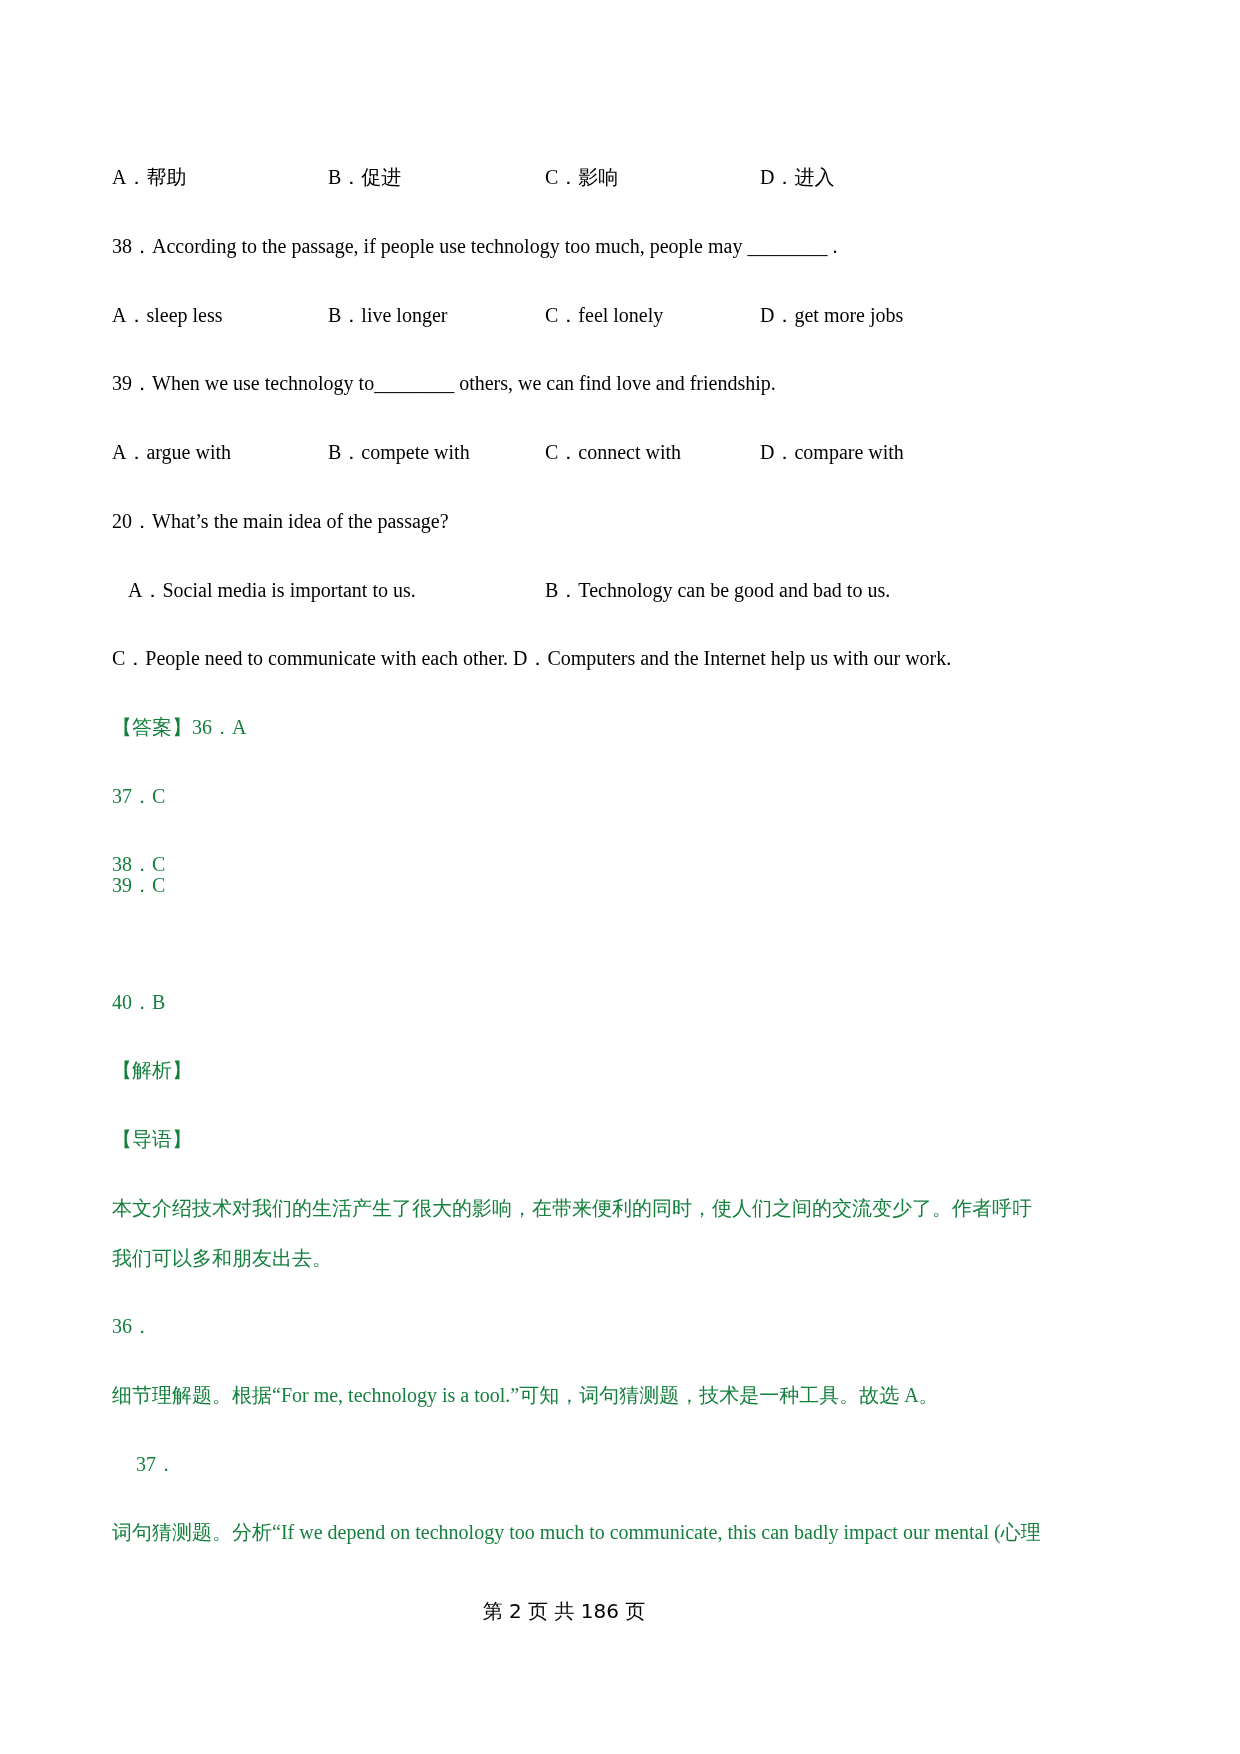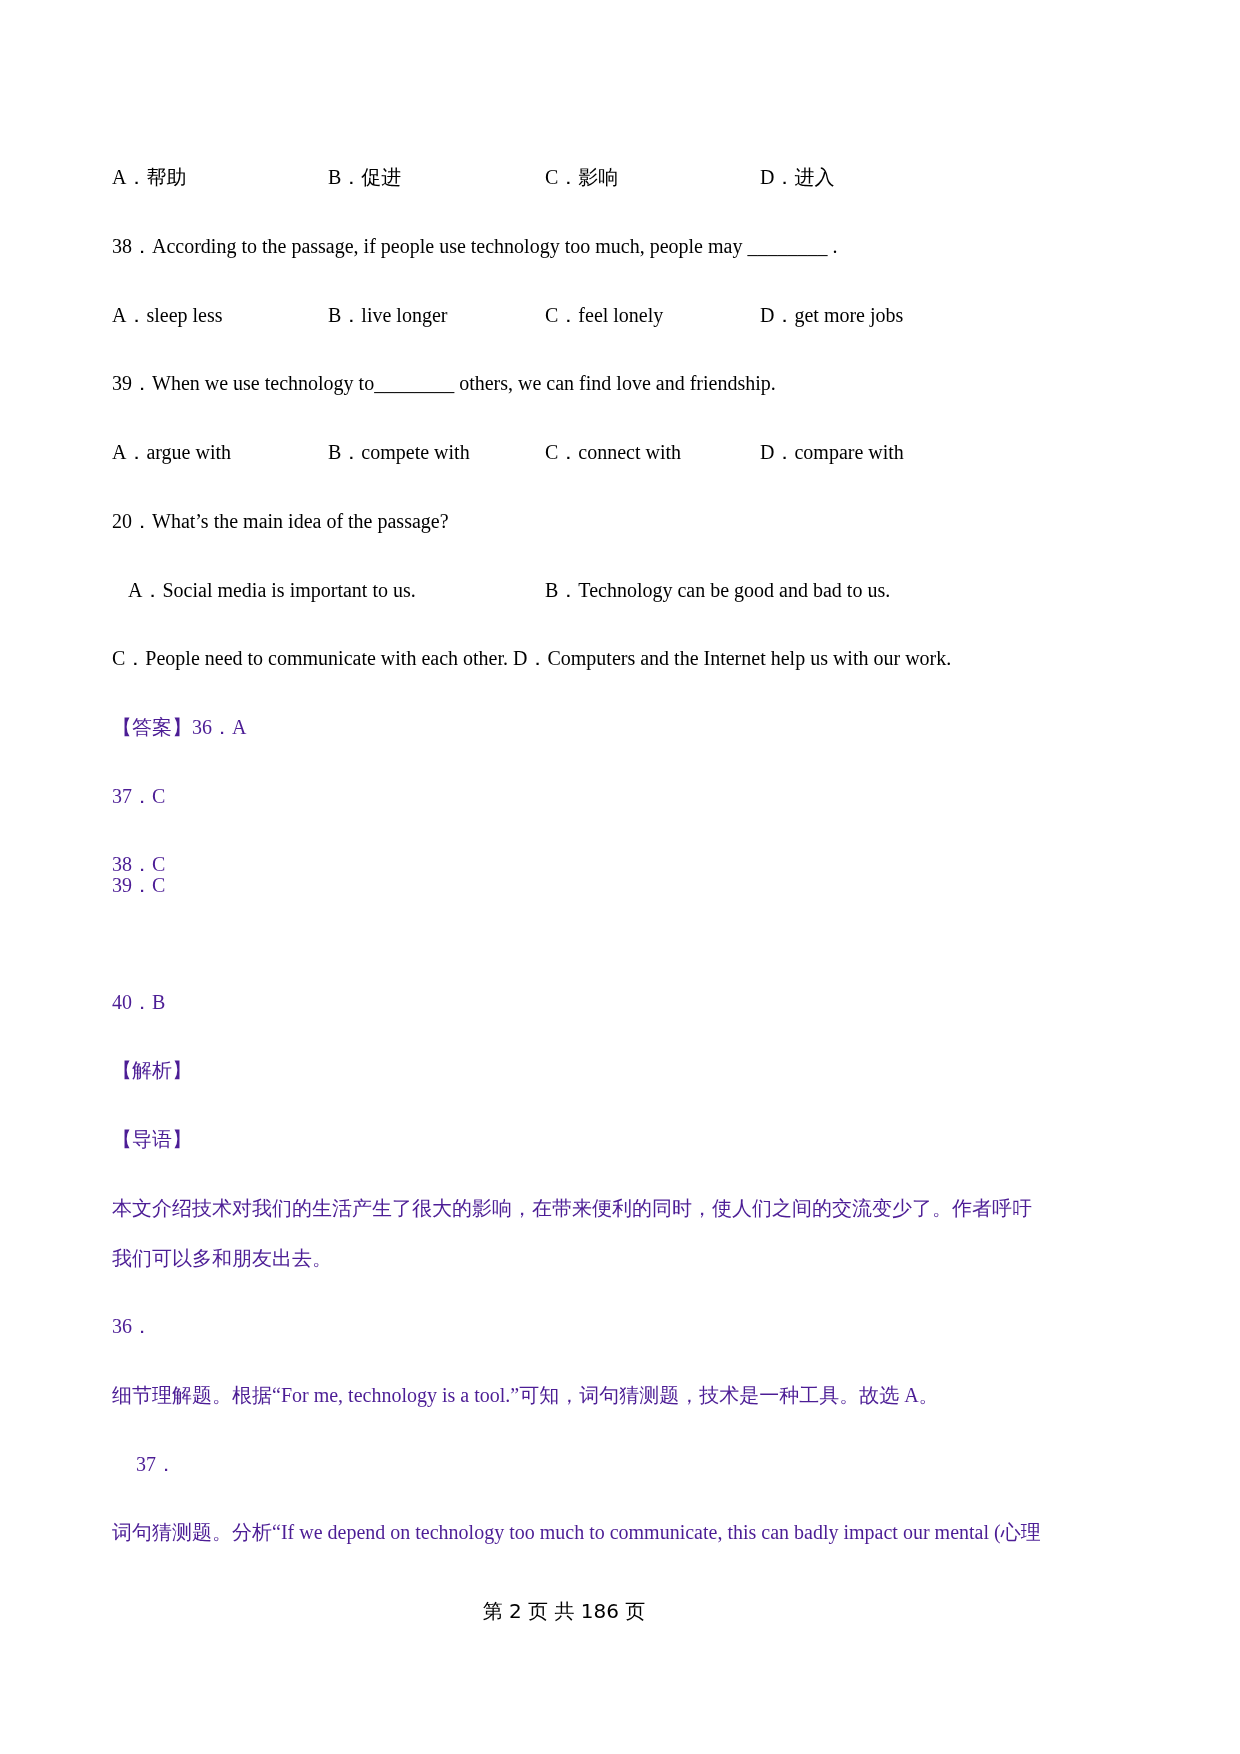--- a/index.html
+++ b/index.html
@@ -1,19 +1,19 @@
 <!DOCTYPE html>
 <html><head>
   <meta charset="utf-8">
   <style>
     html, body { margin: 0; padding: 0; background: #ffffff; }
     body { width: 1240px; height: 1754px; position: relative; overflow: hidden;
            font-family: "Liberation Serif", "DejaVu Serif", serif; color: #000; }
     .line { position: absolute; left: 112px; font-size: 20px; line-height: 26px; white-space: nowrap; }
-    .red { color: #4c1d95; }
+    .red { color: #15803d; }
     .opt { position: absolute; top: 0; white-space: nowrap; }
     .footer { position: absolute; top: 1598px; left: 0; width: 1128px; text-align: center;
               font-family: "DejaVu Sans", "Liberation Sans", sans-serif; font-size: 20px; color: #000; }
   </style>
 </head>
 <body>
 
 <div class="line" style="top:164px;">
   <span class="opt" style="left:0px;">A．帮助</span>
   <span class="opt" style="left:216px;">B．促进</span>

